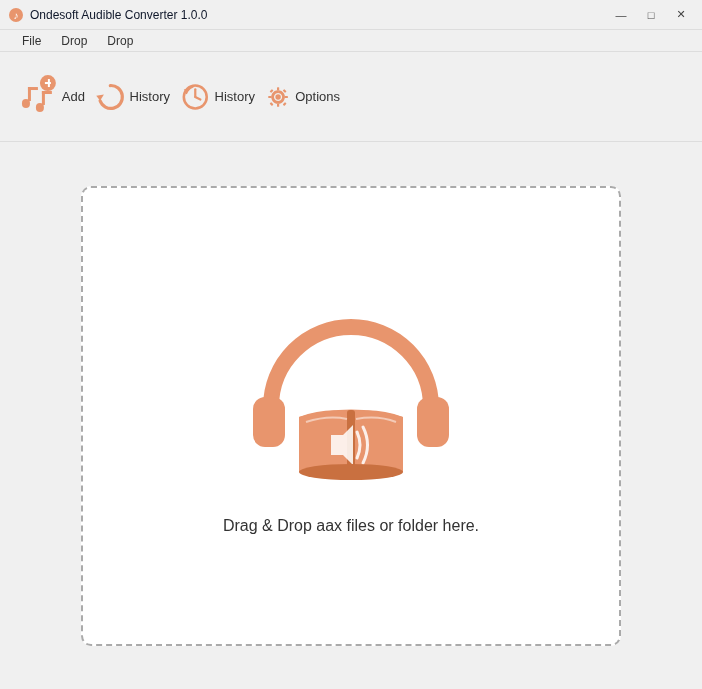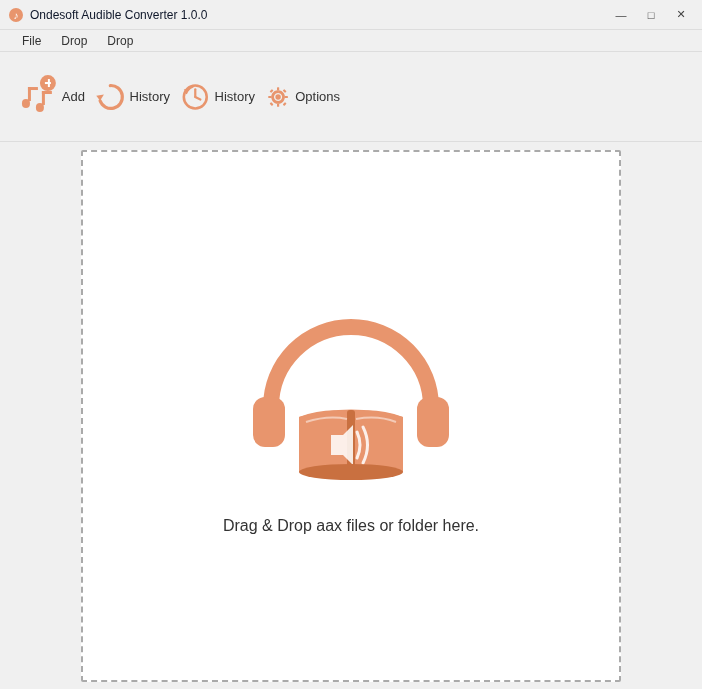--- a/index.html
+++ b/index.html
@@ -103,23 +103,23 @@
       padding: 20px;
       height: calc(689px - 30px - 22px - 90px);
       display: flex;
       align-items: center;
       justify-content: center;
     }
 
     
     .drop-zone {
       width: 540px;
-      height: 532px;
+      height: 460px;
       border: 2px dashed #aaa;
-      border-radius: 2px;
+      border-radius: 10px;
       display: flex;
       flex-direction: column;
       align-items: center;
       justify-content: center;
       background: white;
       gap: 20px;
     }
 
     .drop-zone-icon {
       width: 240px;

